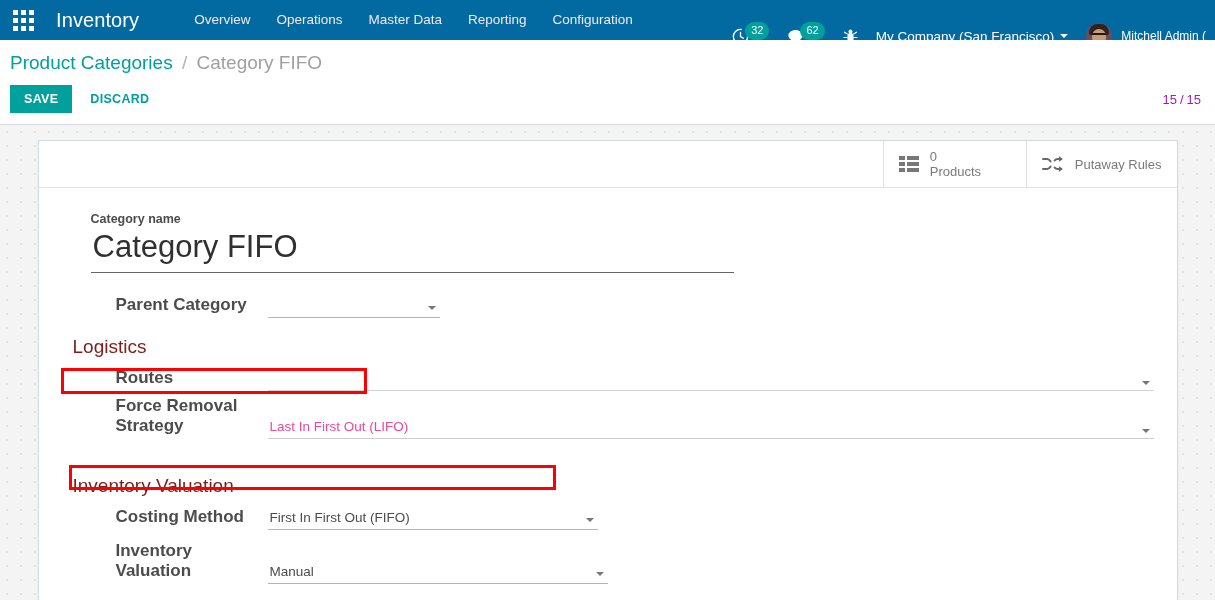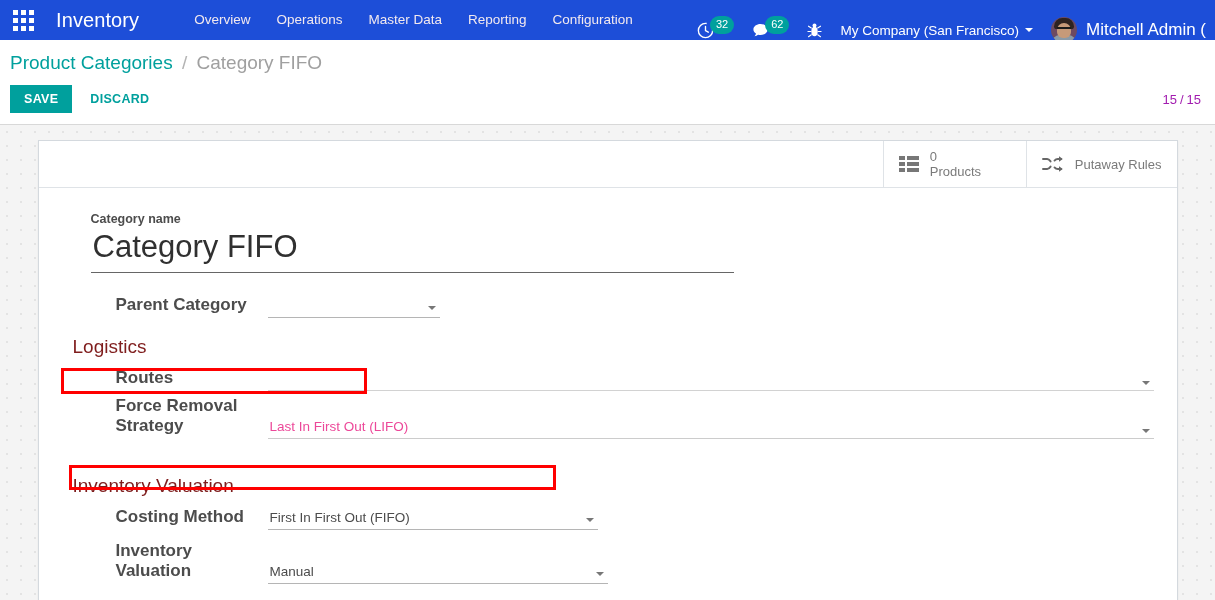--- a/index.html
+++ b/index.html
@@ -6,21 +6,21 @@
   html, body {
     width: 1215px; height: 600px;
     overflow: hidden;
     font-family: "Liberation Sans", sans-serif;
     background: #f0f0f0;
   }
 
   
   #navbar {
     height: 40px;
-    background: #1d4ed8;
+    background: #0369a1;
     display: flex;
     align-items: center;
     color: #ffffff;
     position: relative;
     white-space: nowrap;
   }
   #apps-menu {
     width: 46px; height: 40px;
     display: flex; align-items: center; justify-content: center;
     cursor: pointer;
@@ -40,21 +40,21 @@
   .menu-item {
     font-size: 13.5px;
     color: #f2e9ef;
     padding: 0 13px;
     line-height: 40px;
     cursor: pointer;
   }
 
   #sys-tray {
     position: absolute;
-    right: 0; top: 10px;
+    right: 0; top: 16px;
     height: 40px;
     display: flex; align-items: center;
   }
   .tray-item {
     display: flex; align-items: center;
     height: 40px;
     padding: 0 9px;
     cursor: pointer;
     position: relative;
   }
@@ -85,21 +85,21 @@
     border-radius: 50%;
     overflow: hidden;
     background: #6d4a62;
     flex: 0 0 auto;
     position: relative;
   }
   #avatar .a-hair { position:absolute; left:3px; top:1px; width:20px; height:11px; background:#2e2320; border-radius:10px 10px 3px 3px; }
   #avatar .a-face { position:absolute; left:6px; top:6px; width:14px; height:15px; background:#c69a79; border-radius:7px 7px 6px 6px; }
   #avatar .a-body { position:absolute; left:1px; bottom:0; width:24px; height:8px; background:#8a9aa8; border-radius:8px 8px 0 0; }
   #avatar .a-glass { position:absolute; left:6px; top:10px; width:14px; height:4px; border-top:2px solid #1b1b1b; }
-  #user-name { font-size: 17px; color: #ffffff; margin-left: 9px; }
+  #user-name { font-size: 12px; color: #ffffff; margin-left: 9px; }
 
   
   #control-panel {
     background: #ffffff;
     border-bottom: 1px solid #d8d8d8;
     padding: 10px 10px 8px 10px;
     position: relative;
     height: 85px;
   }
   #breadcrumb { font-size: 19px; line-height: 26px; padding-left: 0px; }

